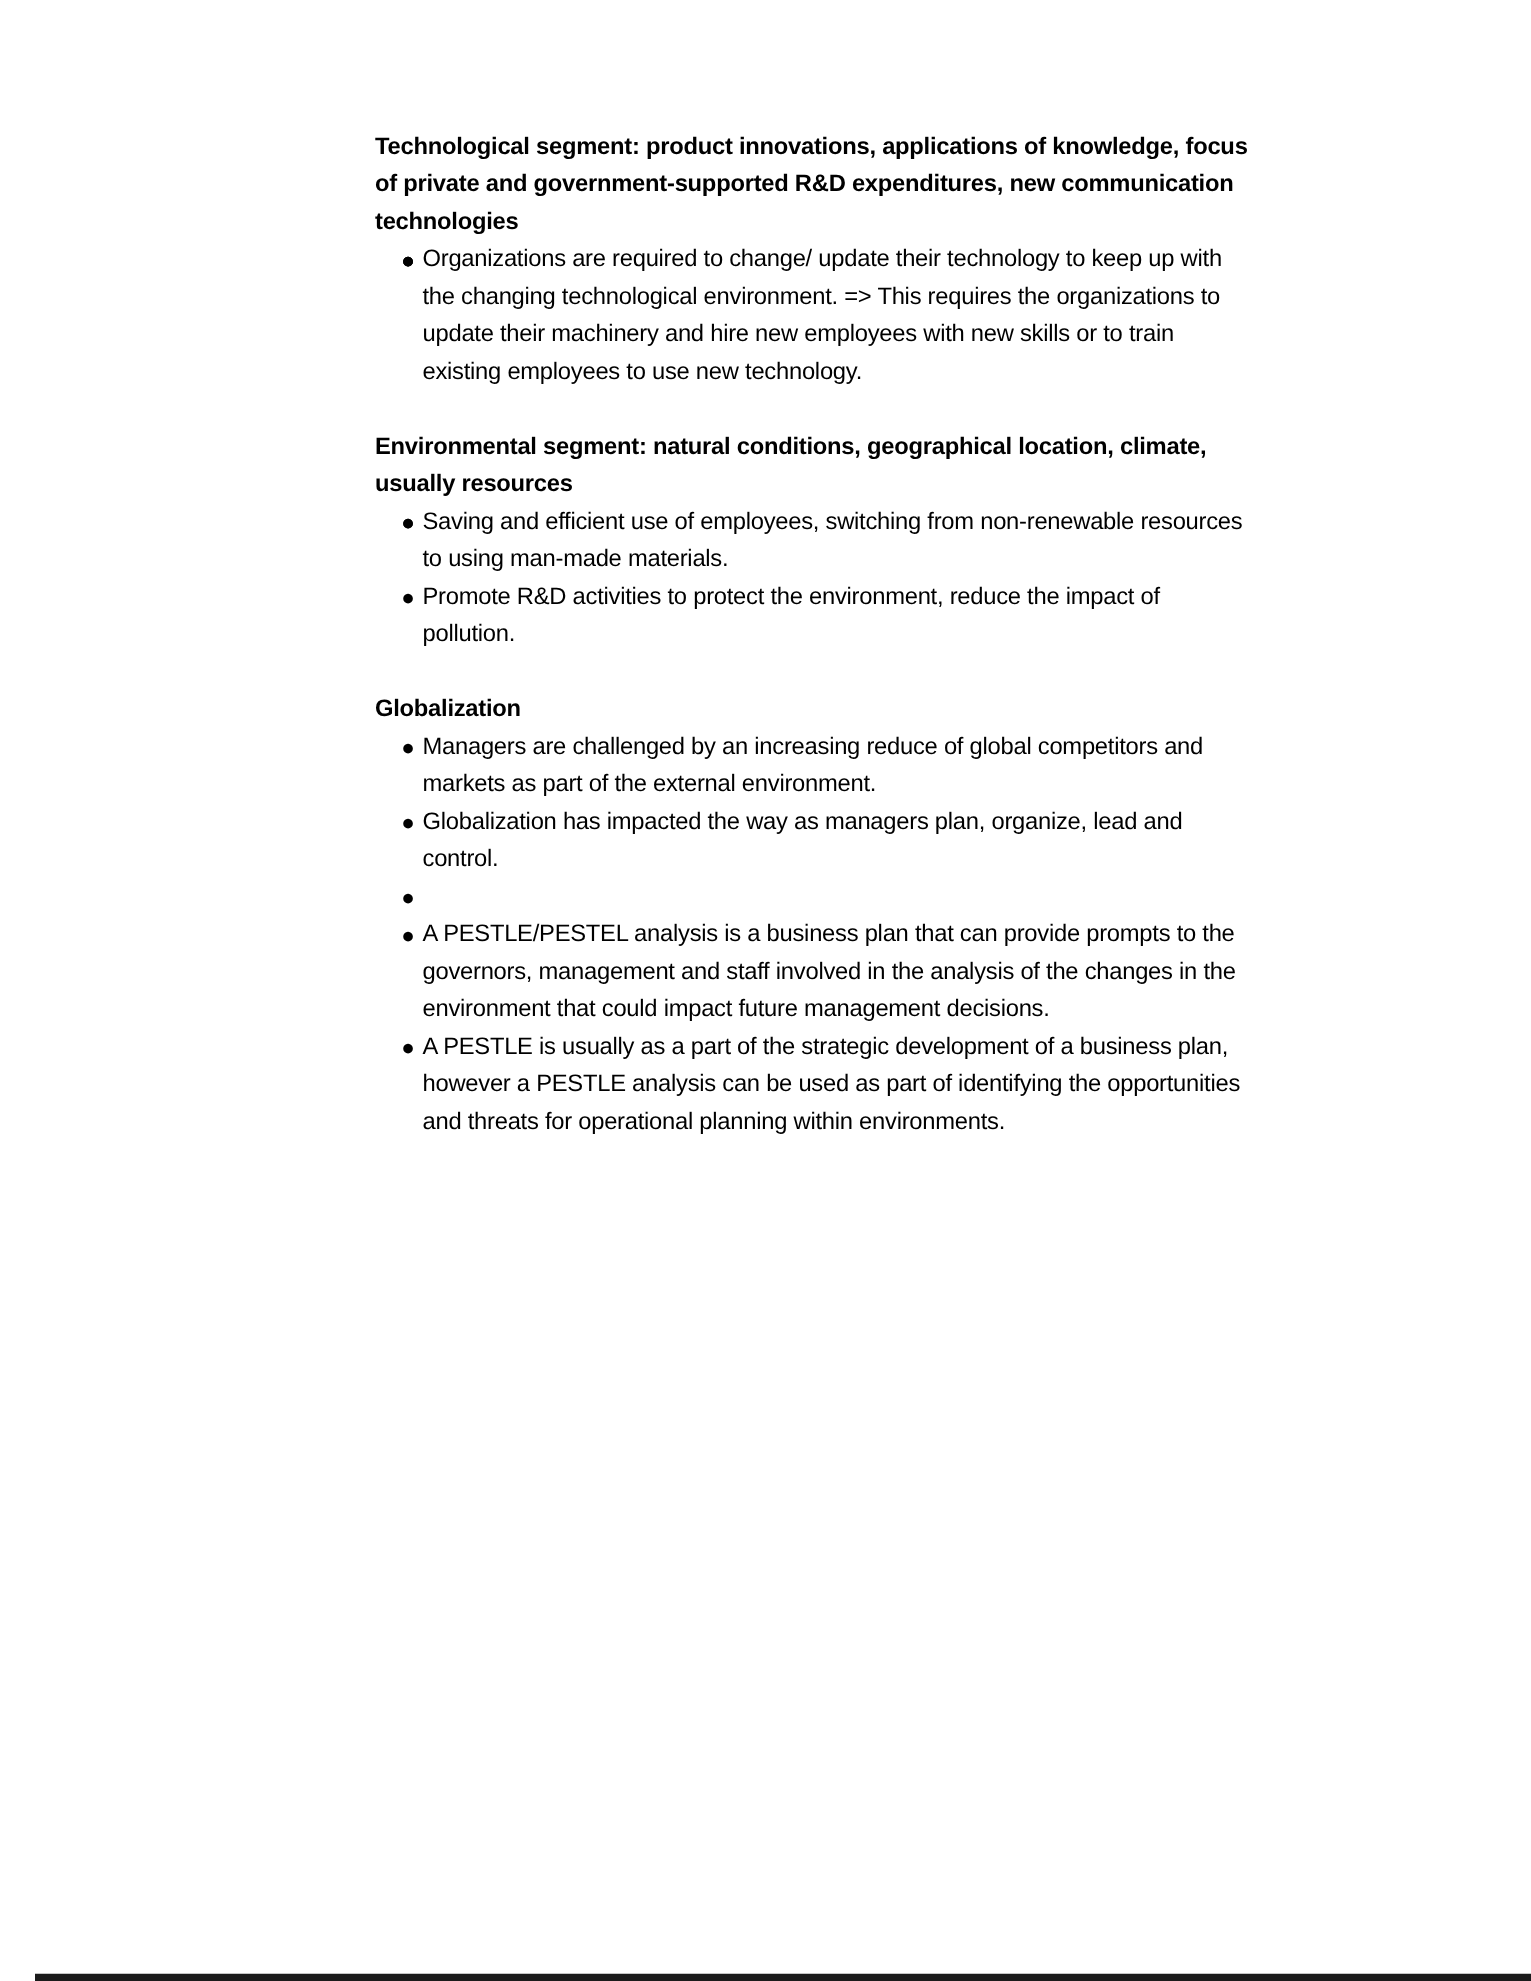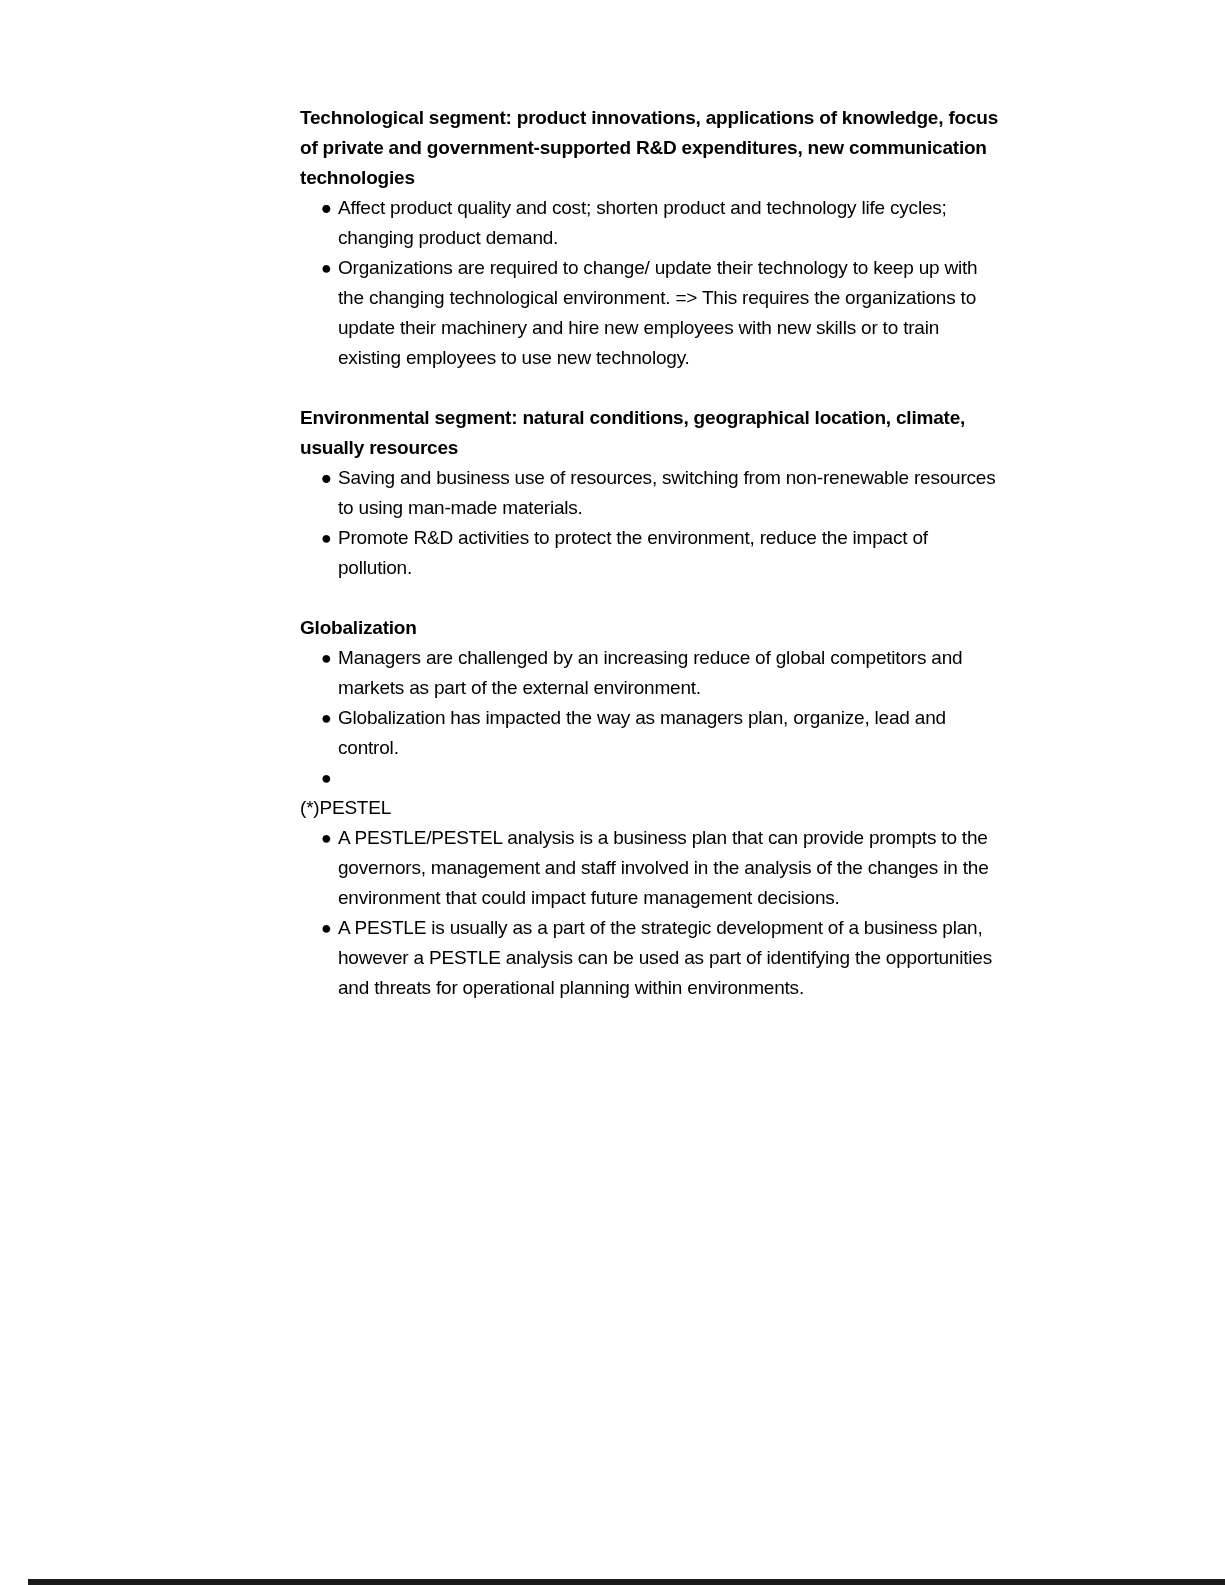--- a/index.html
+++ b/index.html
@@ -46,42 +46,41 @@
 </style>
 </head>
 <body>
 
 <div class="page">
   <div class="content">
       <div class="section">
         <div class="heading">Technological segment: product innovations, applications of knowledge, focus of private and government-supported R&amp;D expenditures, new communication technologies</div>
         <ul class="bullets">
           <li><span class="bullet-dot">●</span></li>
-          <li><span class="bullet-dot">●</span><span>Affect product quality and cost; shorten product and technology life cycles; changing product demand.</span></li>
+          <li><span class="bullet-dot">●</span></li>
           <li><span class="bullet-dot">●</span><span>Organizations are required to change/ update their technology to keep up with the changing technological environment. =&gt; This requires the organizations to update their machinery and hire new employees with new skills or to train existing employees to use new technology.</span></li>
         </ul>
       </div>
       <div class="section">
         <div class="heading">Environmental segment: natural conditions, geographical location, climate, usually resources</div>
         <ul class="bullets">
           <li><span class="bullet-dot">●</span></li>
-          <li><span class="bullet-dot">●</span><span>Saving and business use of resources, switching from non-renewable resources to using man-made materials.</span></li>
+          <li><span class="bullet-dot">●</span><span>Saving and efficient use of employees, switching from non-renewable resources to using man-made materials.</span></li>
           <li><span class="bullet-dot">●</span><span>Promote R&amp;D activities to protect the environment, reduce the impact of pollution.</span></li>
         </ul>
       </div>
       <div class="section">
         <div class="heading">Globalization</div>
         <ul class="bullets">
           <li><span class="bullet-dot">●</span><span>Managers are challenged by an increasing reduce of global competitors and markets as part of the external environment.</span></li>
           <li><span class="bullet-dot">●</span><span>Globalization has impacted the way as managers plan, organize, lead and control.</span></li>
           <li><span class="bullet-dot">●</span></li>
         </ul>
       </div>
       <div class="section">
-        <div class="heading regular">(*)PESTEL</div>
         <ul class="bullets">
           <li><span class="bullet-dot">●</span><span>A PESTLE/PESTEL analysis is a business plan that can provide prompts to the governors, management and staff involved in the analysis of the changes in the environment that could impact future management decisions.</span></li>
           <li><span class="bullet-dot">●</span><span>A PESTLE is usually as a part of the strategic development of a business plan, however a PESTLE analysis can be used as part of identifying the opportunities and threats for operational planning within environments.</span></li>
         </ul>
       </div>
     </div>
   <div class="page-divider" style="background: rgb(27, 27, 27);"></div>
 </div>
 
 </body></html>

